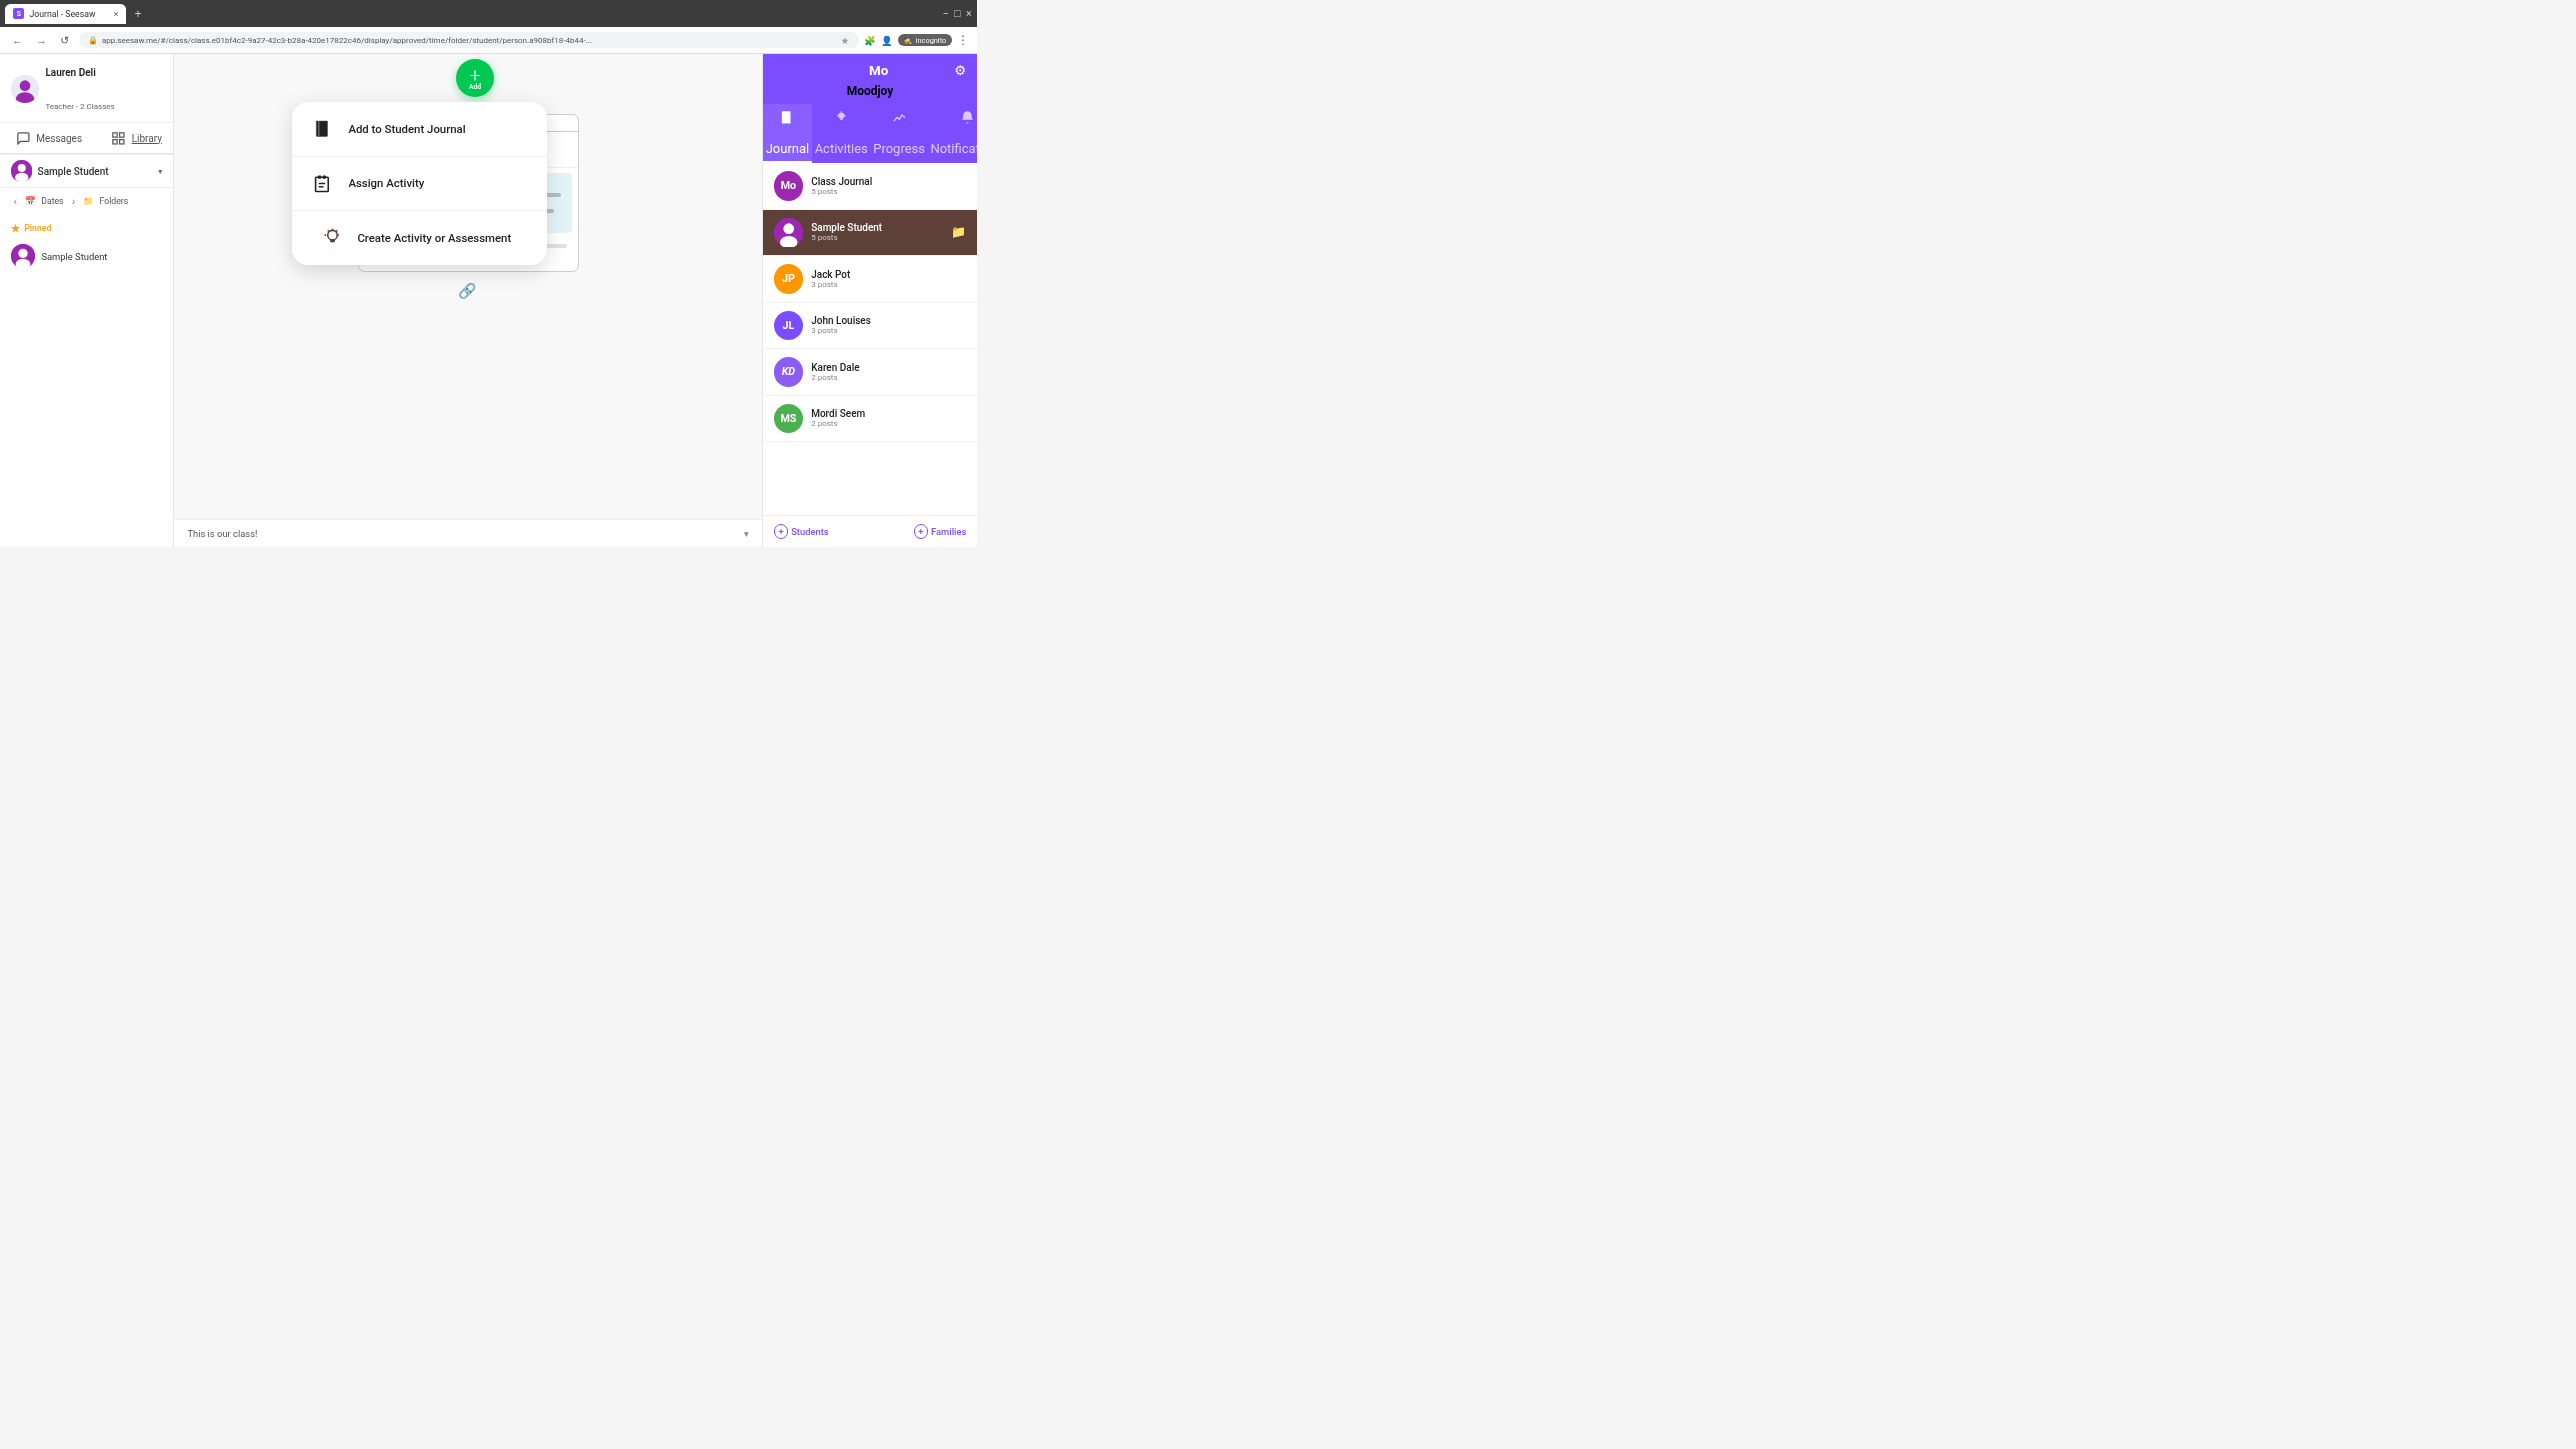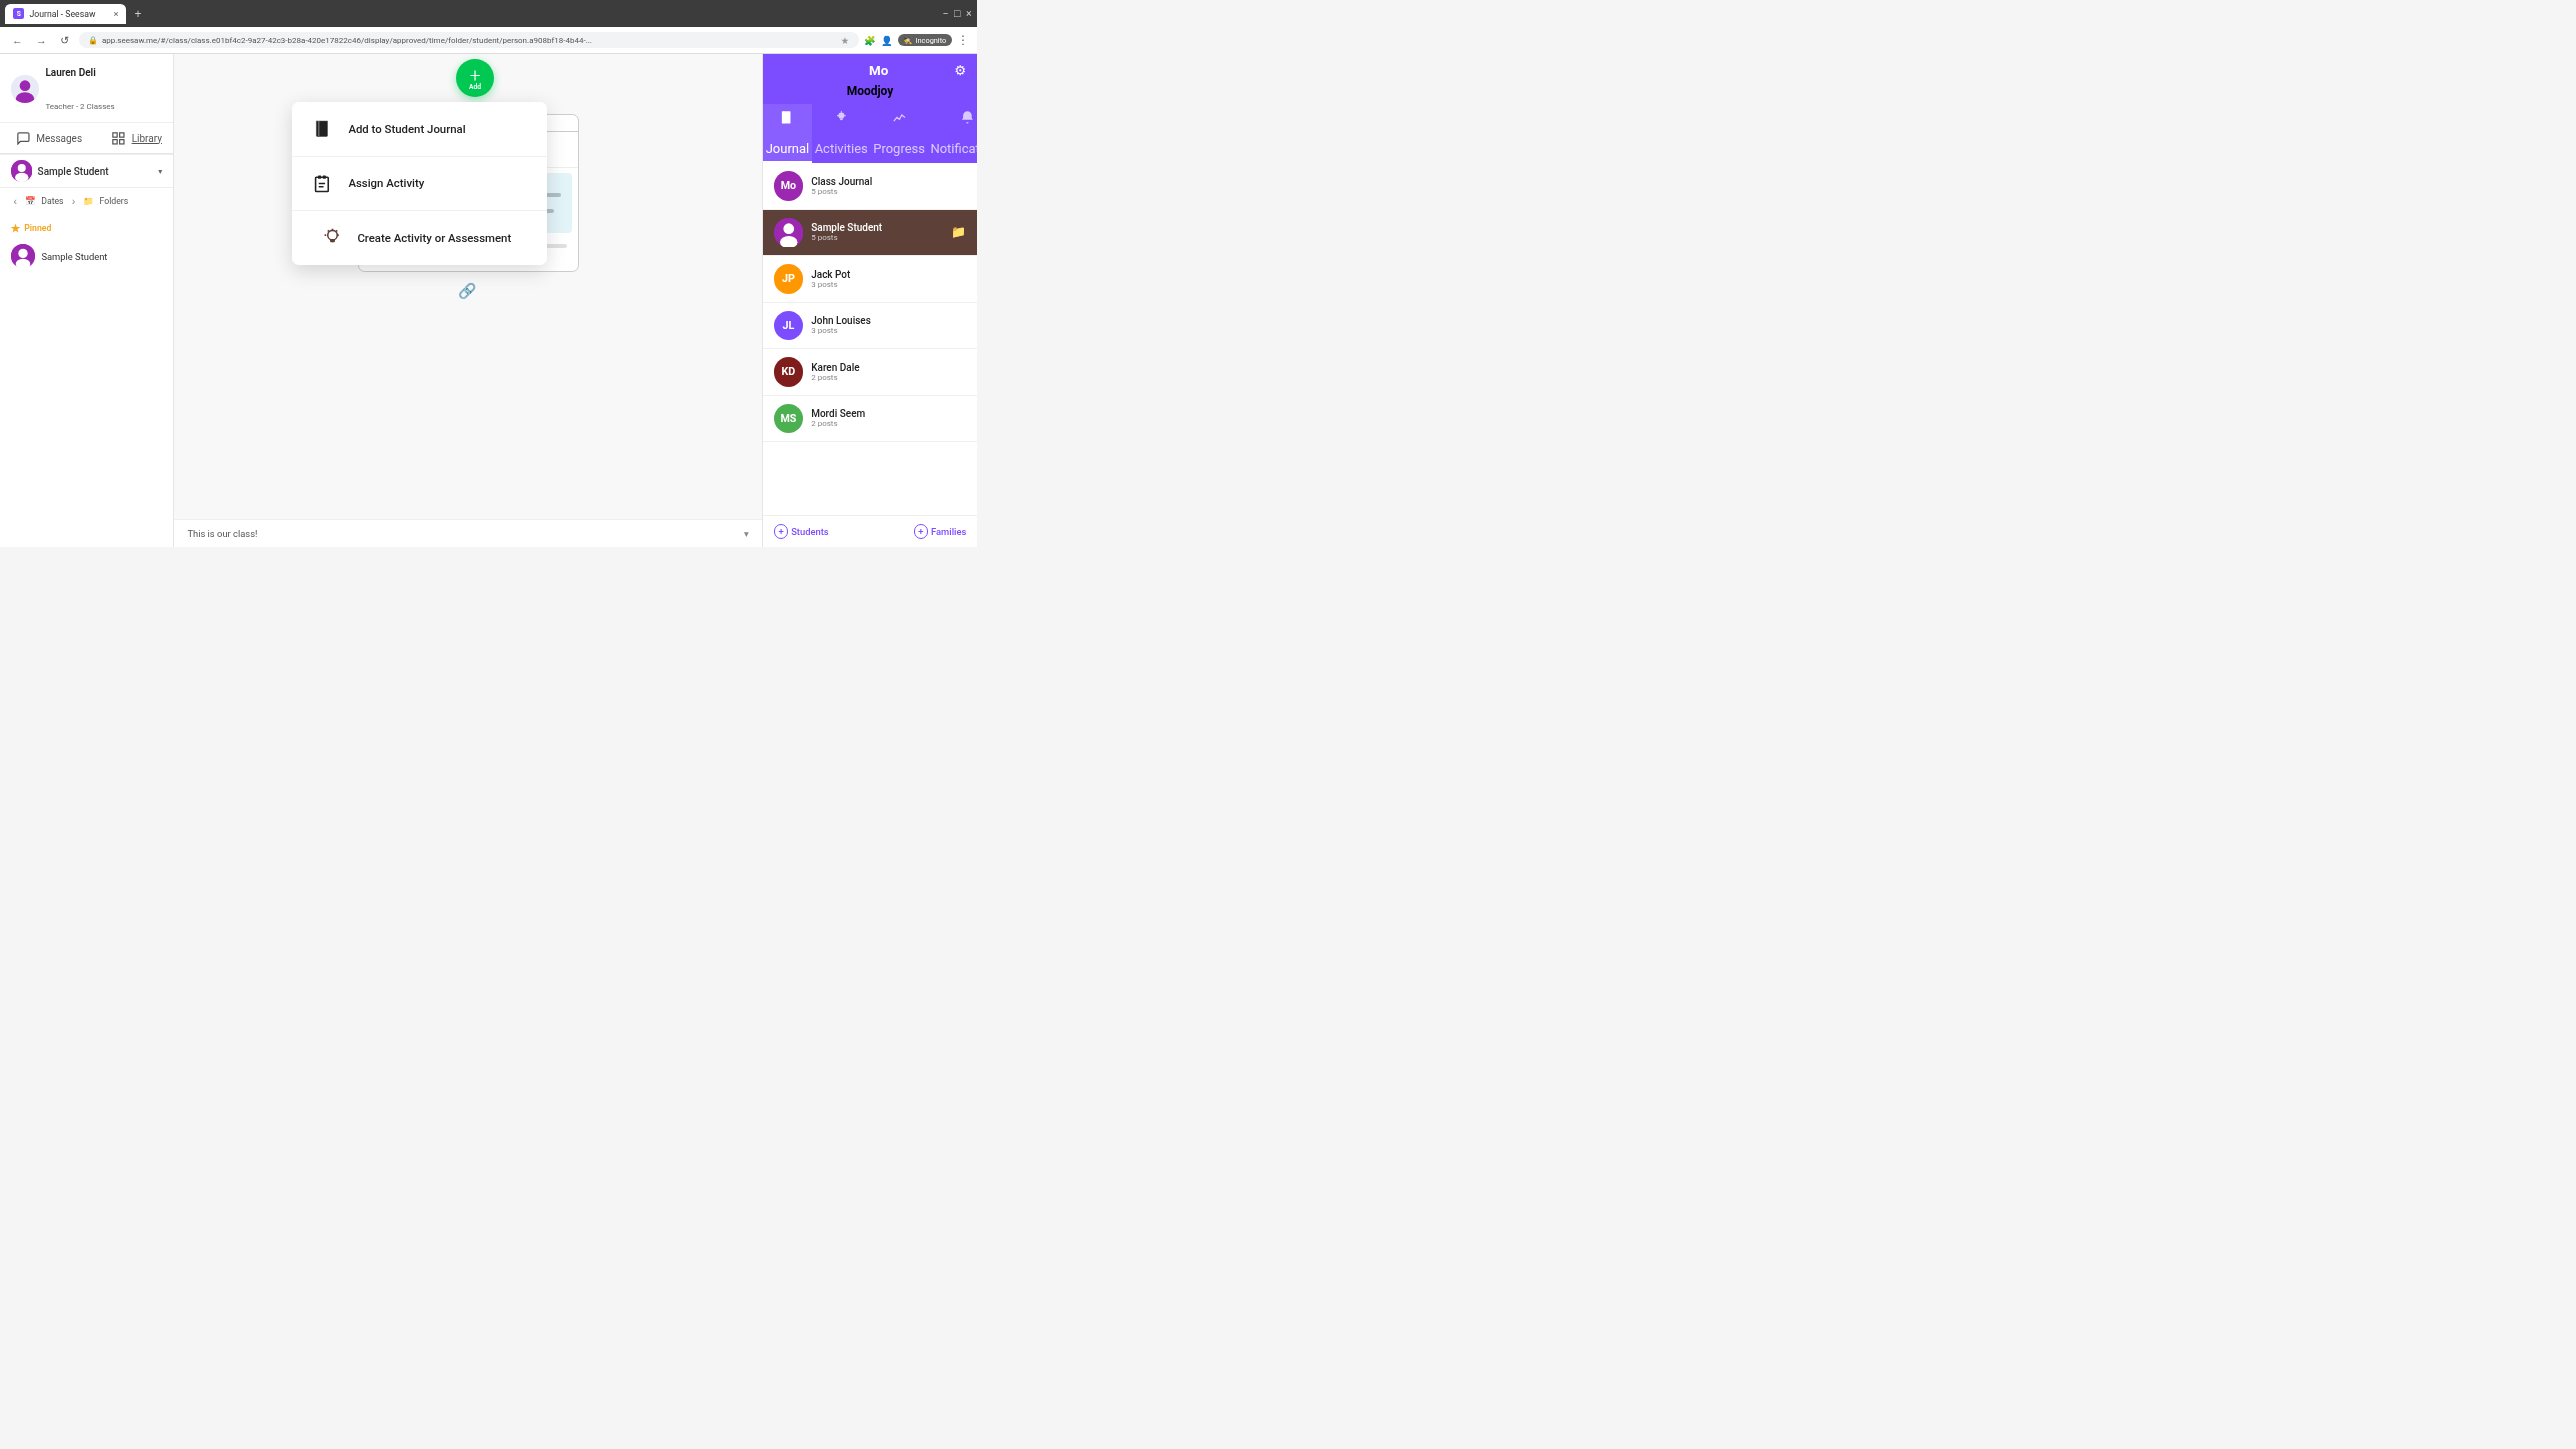--- a/index.html
+++ b/index.html
@@ -222,21 +222,21 @@
 
   <div class="main-content">
 
     <div style="position:absolute;top:0;left:0;right:0;display:flex;justify-content:flex-end;align-items:center;padding:5.4px 228px 5.4px 10.7px;z-index:5;">
       <div class="add-button">
         <span style="font-size:19px;line-height:1;">+</span>
         <span class="add-button-label">Add</span>
       </div>
     </div>
 
-    <div class="dropdown-menu" style="top:48px;right:215px;">
+    <div class="dropdown-menu" style="top:48px;right:215px;border-radius:16px;">
       <div class="dropdown-item">
         <div class="dropdown-icon">
           <svg viewBox="0 0 24 24" width="19" height="19" fill="none">
             <rect x="3" y="2" width="14" height="20" rx="1" fill="#222" stroke="#222" stroke-width="0.5"></rect>
             <rect x="5" y="2" width="2" height="20" fill="#666"></rect>
             <line x1="3" y1="2" x2="17" y2="2" stroke="white" stroke-width="1"></line>
           </svg>
         </div>
         <span class="dropdown-text">Add to Student Journal</span>
       </div>
@@ -398,21 +398,21 @@
         <div class="student-list-avatar" style="background:#7c4dff;">
           <span>JL</span>
         </div>
         <div class="student-list-info">
           <div class="student-list-name">John Louises</div>
           <div class="student-list-posts">3 posts</div>
         </div>
       </div>
 
       <div class="student-list-item">
-        <div class="student-list-avatar" style="background:#7f1d1d;">
+        <div class="student-list-avatar" style="background:#8b5cf6;font-style:italic;">
           <span>KD</span>
         </div>
         <div class="student-list-info">
           <div class="student-list-name">Karen Dale</div>
           <div class="student-list-posts">2 posts</div>
         </div>
       </div>
 
       <div class="student-list-item">
         <div class="student-list-avatar" style="background:#4caf50;">

